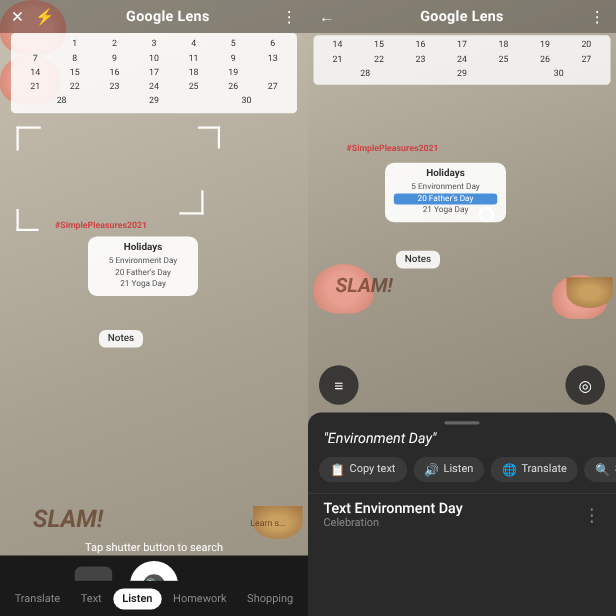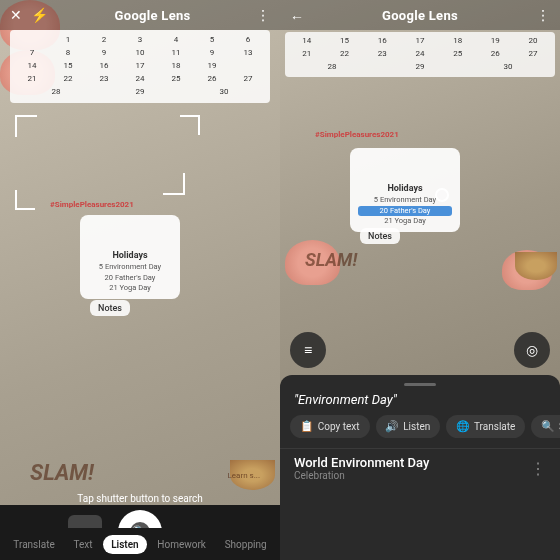--- a/index.html
+++ b/index.html
@@ -140,21 +140,20 @@
       padding: 5px 8px;
       font-size: 8px;
       color: #333;
       text-align: center;
     }
 
     .info-card .card-title {
       font-weight: bold;
       font-size: 9px;
       margin-bottom: 2px;
-      margin-top: 30px;
     }
 
     .info-card .card-item {
       font-size: 7.5px;
       color: #555;
       line-height: 1.4;
     }
 
     .info-card .card-item.highlighted {
       background: #4a90d9;
@@ -613,19 +612,19 @@
         <span class="action-btn-icon">🌐</span>
         <span>Translate</span>
       </div>
       <div class="action-btn">
         <span class="action-btn-icon">🔍</span>
         <span>Searc</span>
       </div>
     </div>
     <div class="result-item">
       <div>
-        <div class="result-title">World Environment Day</div>
+        <div class="result-title">Text Environment Day</div>
         <div class="result-subtitle">Celebration</div>
       </div>
       <span class="result-menu">⋮</span>
     </div>
   </div>
 </div>
 
 </body></html>

